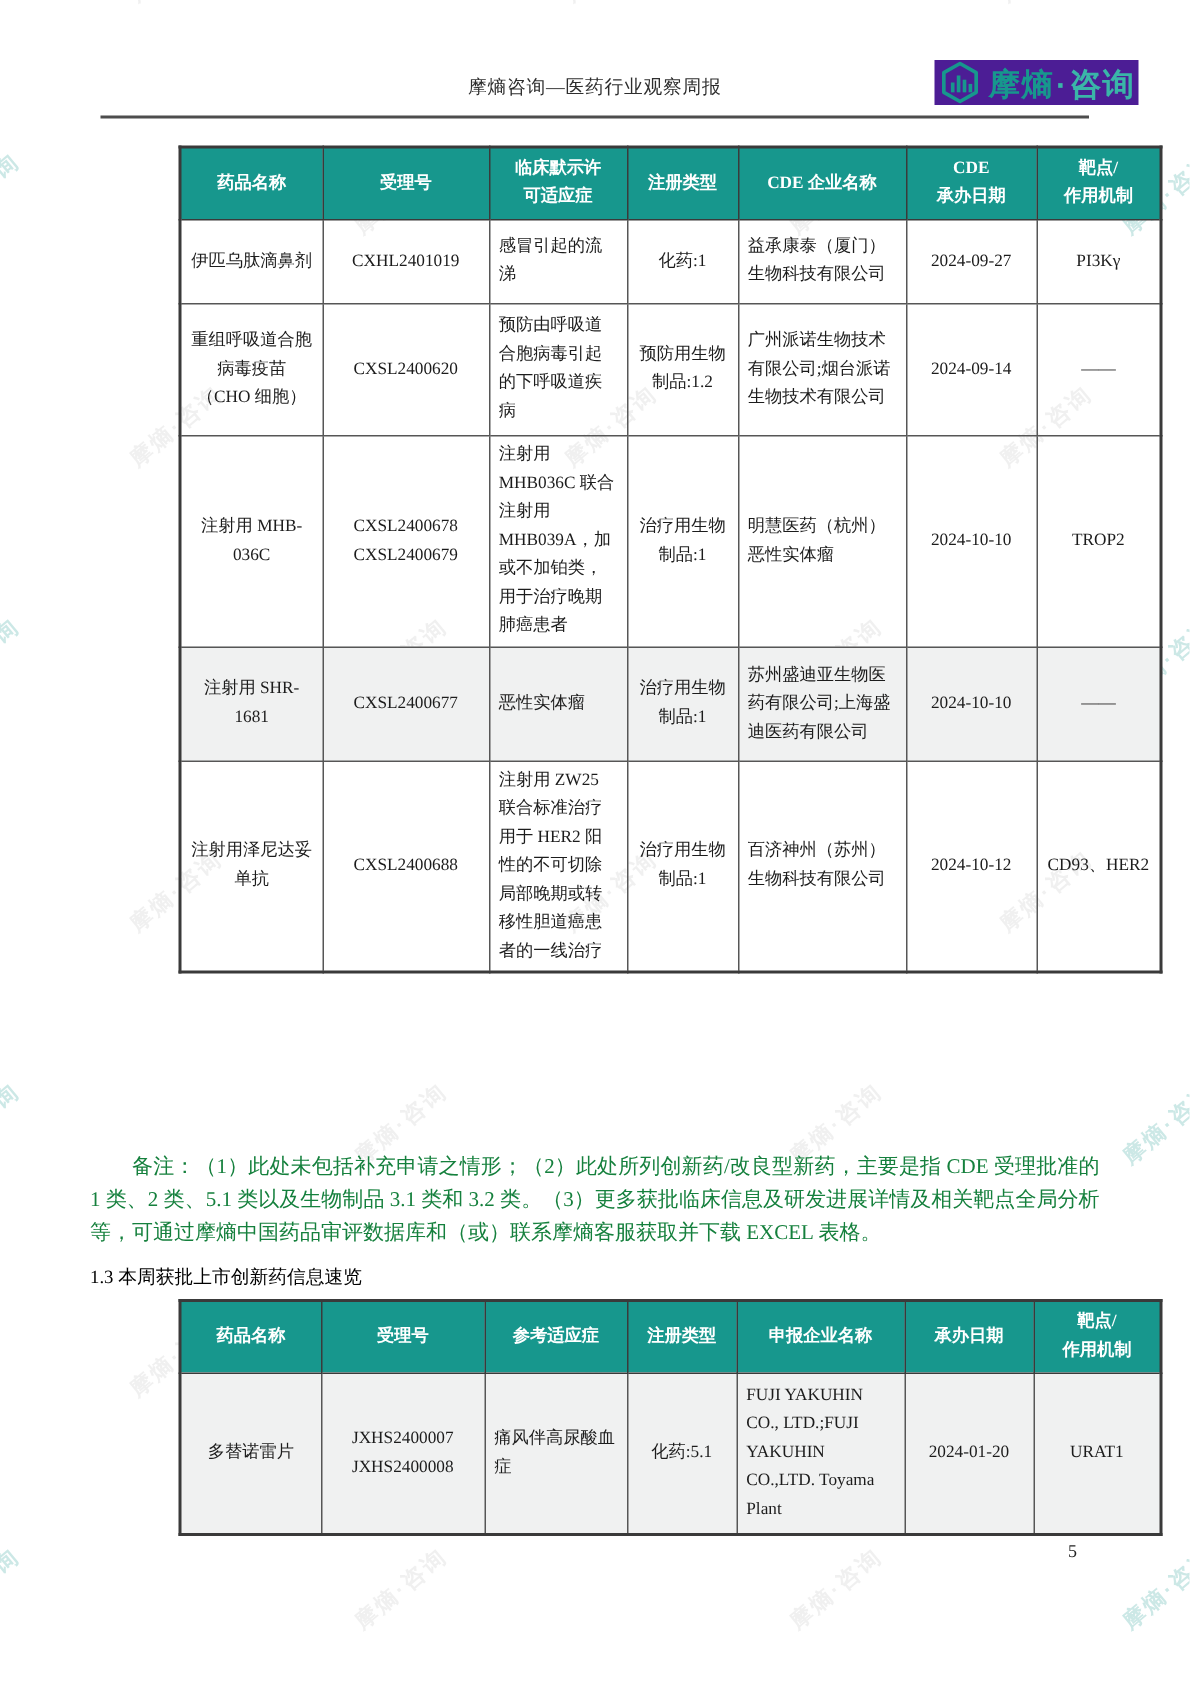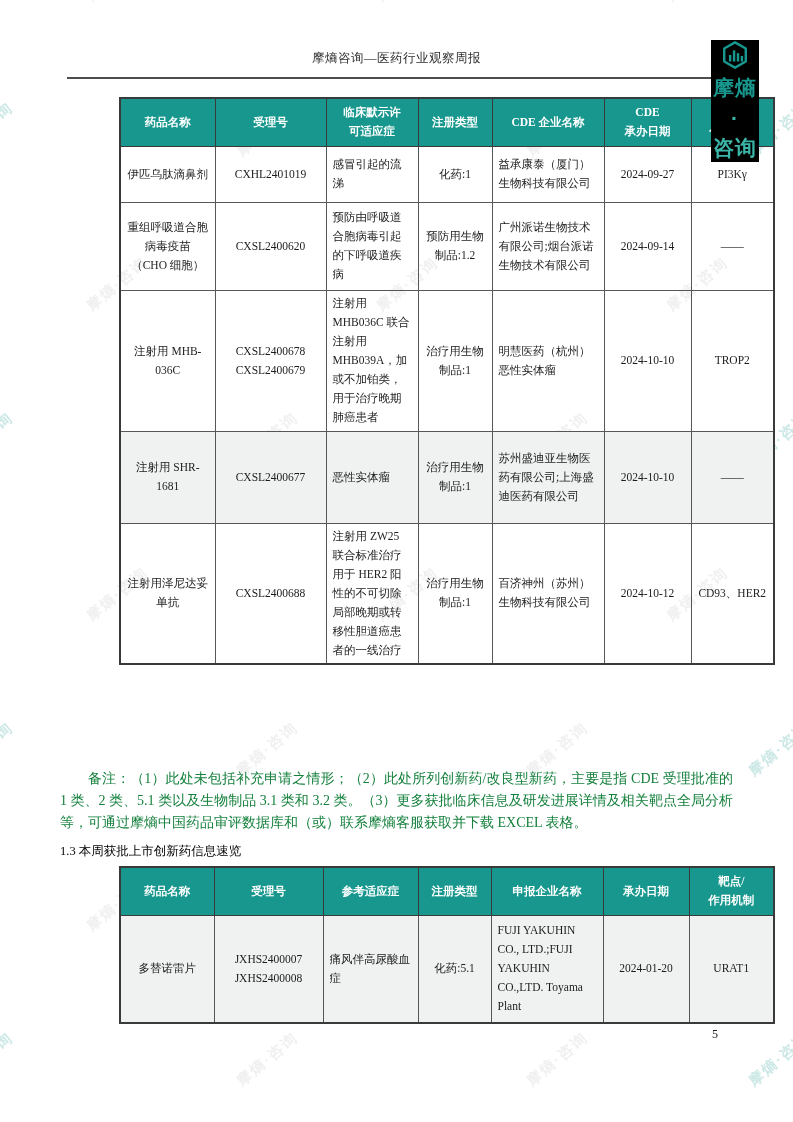--- a/index.html
+++ b/index.html
@@ -14,22 +14,22 @@
     position:absolute;font-size:15px;font-weight:bold;letter-spacing:2px;
     transform:rotate(-40deg);white-space:nowrap;
     font-family:"Liberation Sans","DejaVu Sans",sans-serif;
   }
   
   .page-head-title{
     position:absolute;top:50px;left:0;width:100%;text-align:center;
     font-size:12.5px;color:#2e2e2e;z-index:2;letter-spacing:.5px;
   }
   .logo{
-    position:absolute;top:40px;right:34px;display:flex;align-items:center;
-    gap:4px;z-index:3;background:#000000;padding:0 2px;flex-direction:column;
+    position:absolute;top:40px;right:34px;display:flex;align-items:flex-end;
+    gap:4px;z-index:3;background:#4c1d95;padding:0 2px;
   }
   .logo svg{display:block;}
   .logo-text{font-family:"Liberation Sans","DejaVu Sans",sans-serif;font-weight:bold;font-size:21px;letter-spacing:1px;}
   .head-rule{position:absolute;top:77px;left:67px;width:659px;height:2px;background:#4d4d4d;z-index:2;}
   
   table{border-collapse:collapse;table-layout:fixed;width:654px;z-index:2;position:absolute;left:72px;margin-left:47px;}
   #table1{top:97px;}
   #table2{top:866px;}
   th,td{
     border:1px solid #565656;vertical-align:middle;
@@ -155,21 +155,21 @@
   <tr style="height:141px;">
     <td>注射用 MHB-036C</td>
     <td>CXSL2400678
 CXSL2400679</td>
     <td class="left">注射用 MHB036C 联合注射用 MHB039A，加或不加铂类，用于治疗晚期肺癌患者</td>
     <td>治疗用生物制品:1</td>
     <td class="left">明慧医药（杭州）恶性实体瘤</td>
     <td>2024-10-10</td>
     <td>TROP2</td>
   </tr>
-  <tr class="shaded" style="height:92px;">
+  <tr class="shaded" style="height:76px;">
     <td>注射用 SHR-1681</td>
     <td>CXSL2400677</td>
     <td class="left">恶性实体瘤</td>
     <td>治疗用生物制品:1</td>
     <td class="left">苏州盛迪亚生物医药有限公司;上海盛迪医药有限公司</td>
     <td>2024-10-10</td>
     <td>——</td>
   </tr>
   <tr style="height:140px;">
     <td>注射用泽尼达妥单抗</td>

